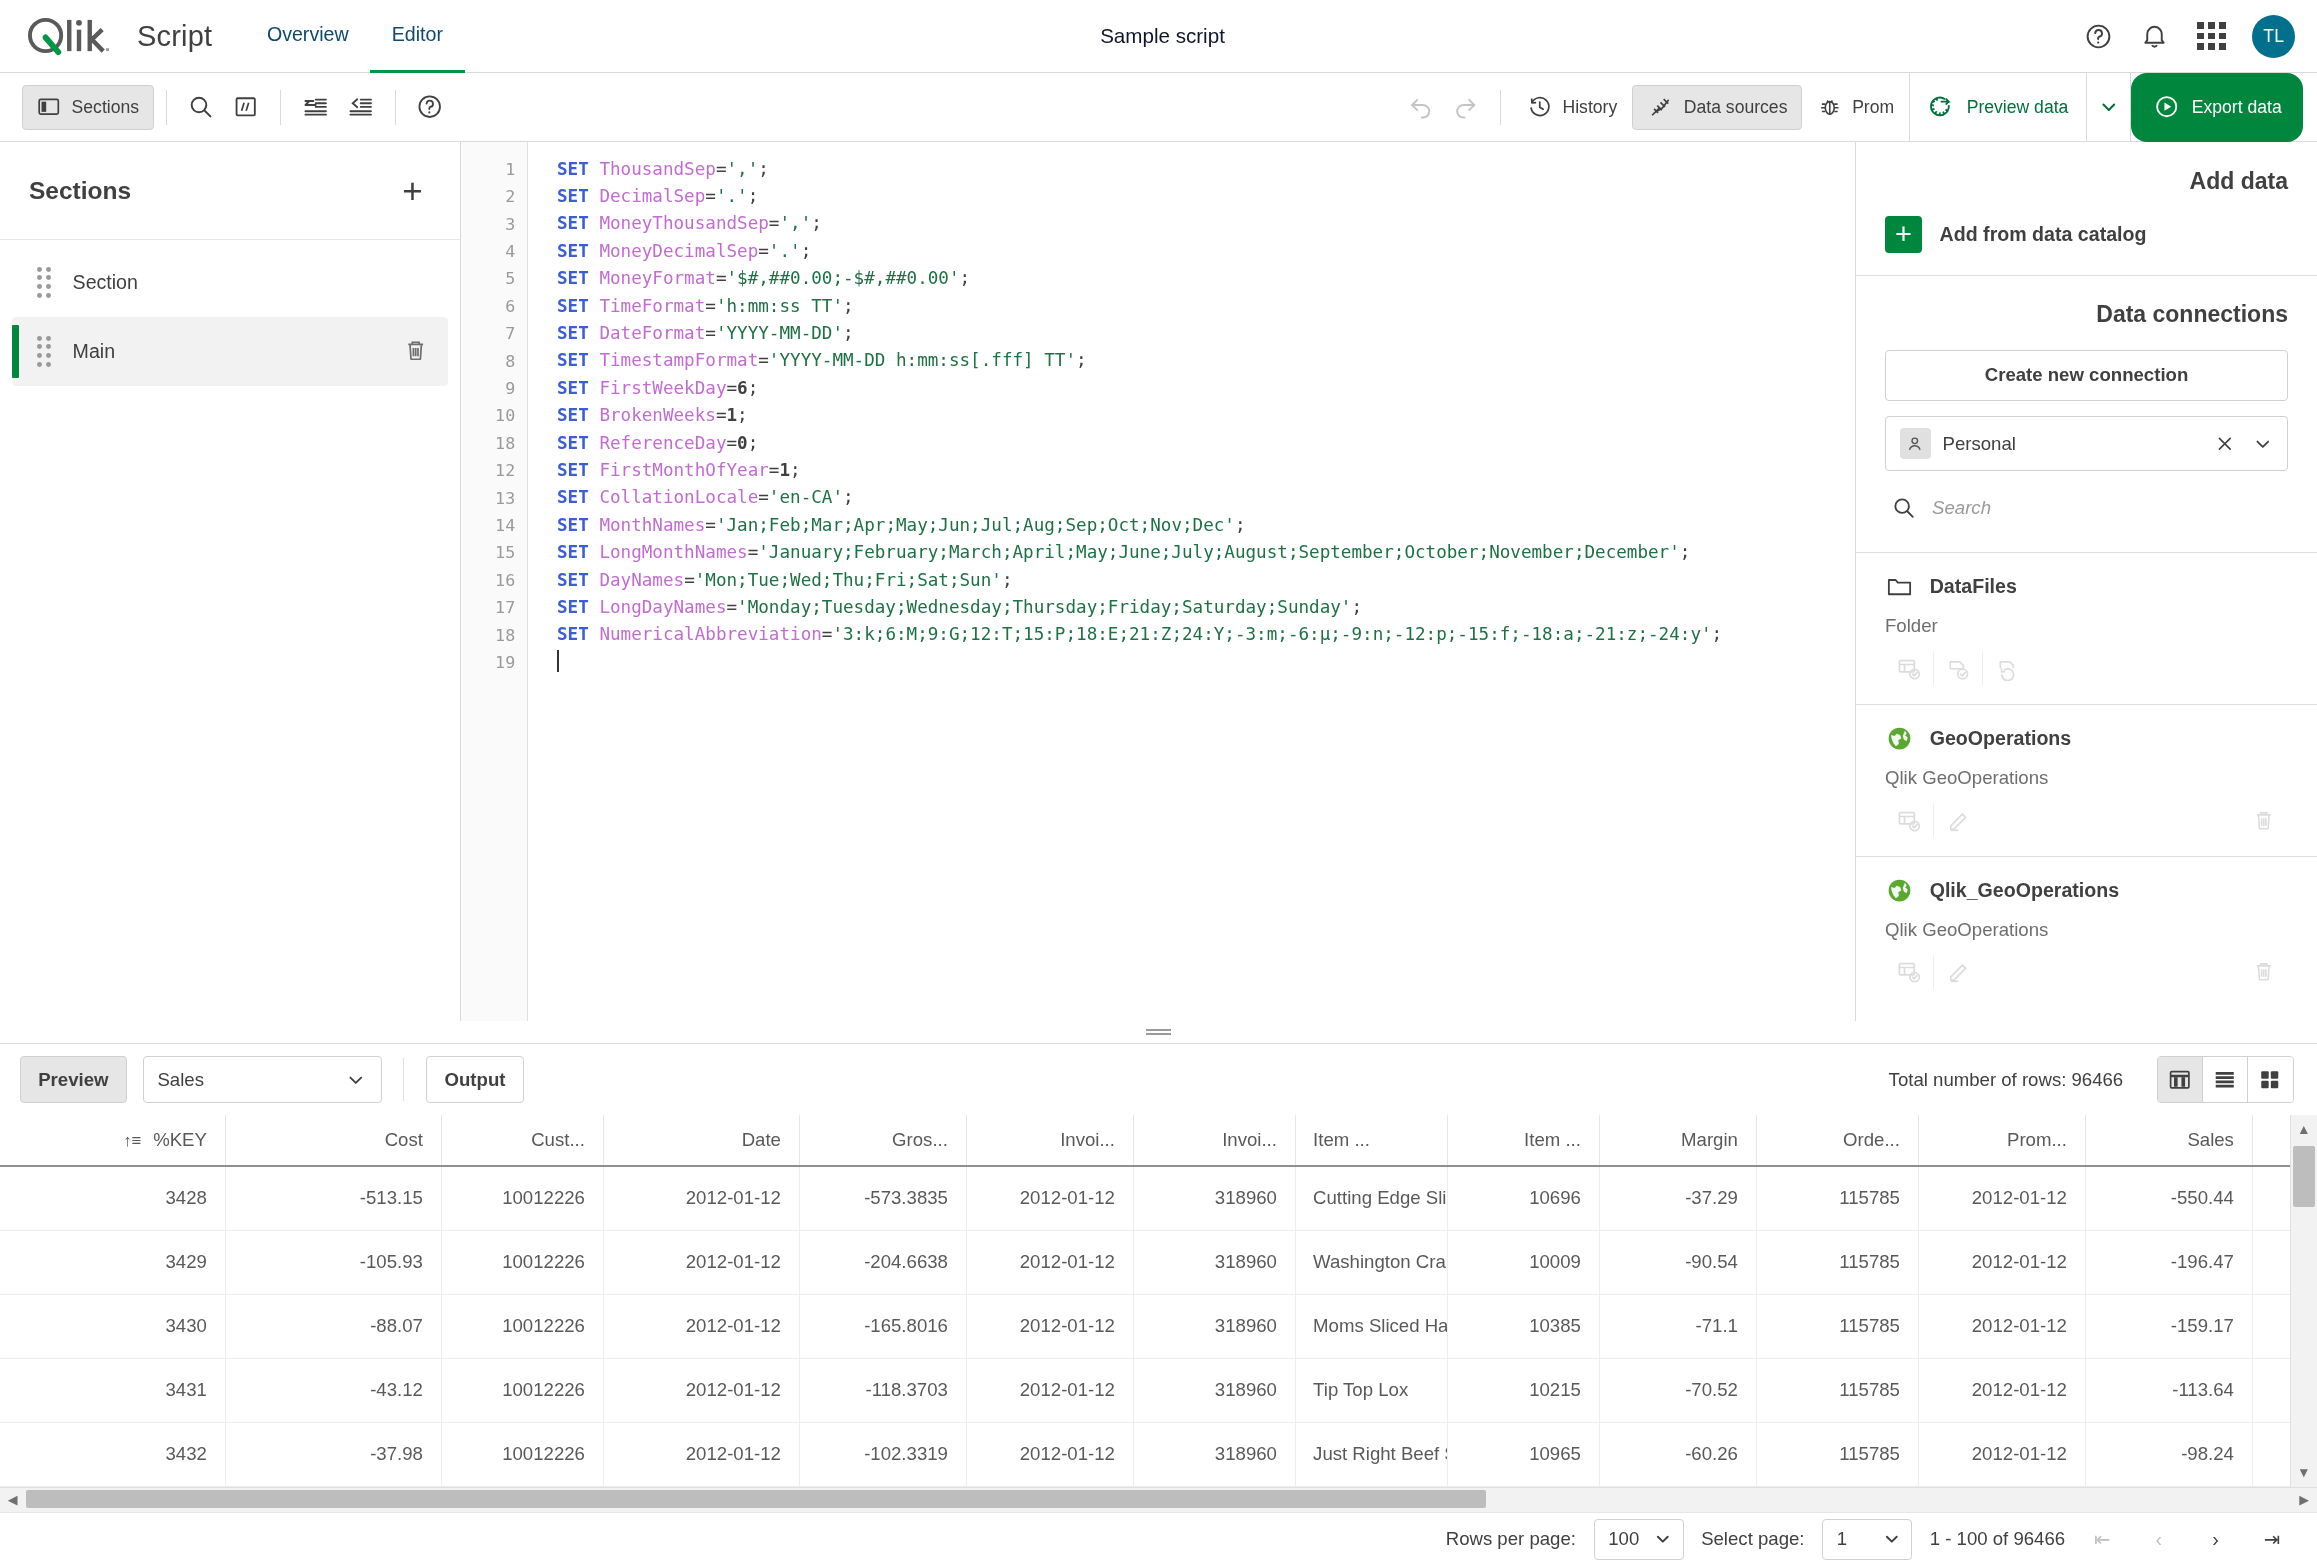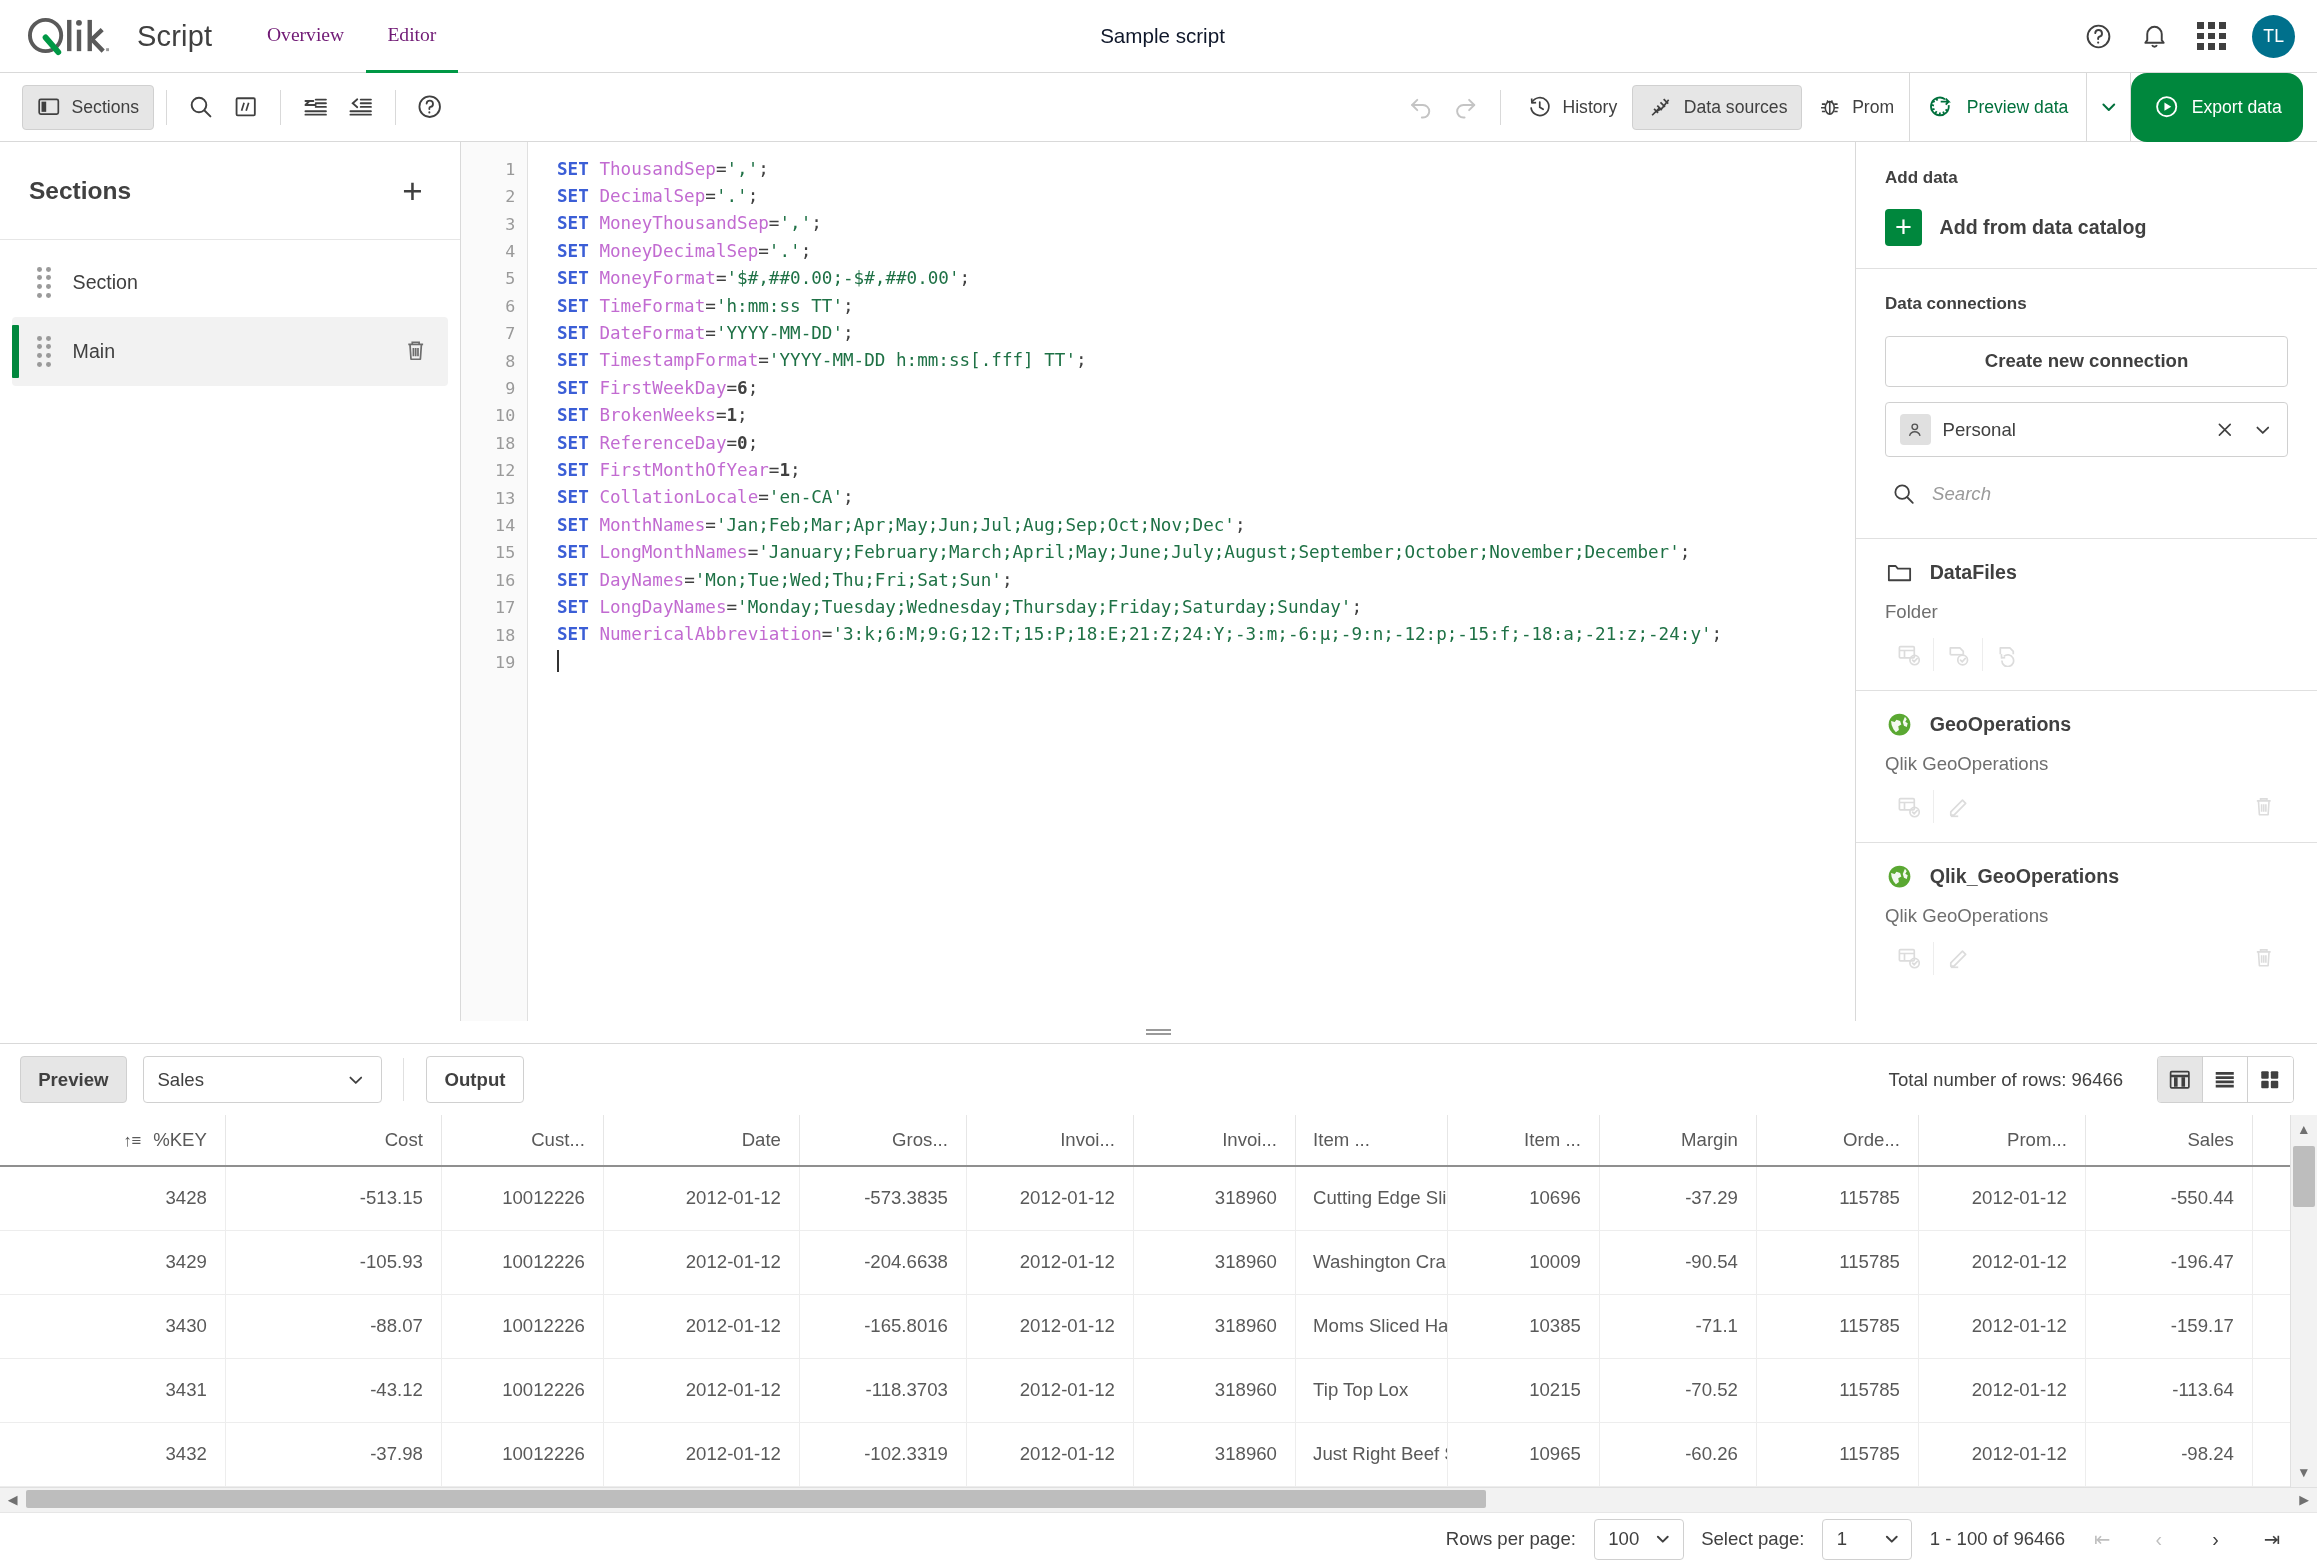--- a/index.html
+++ b/index.html
@@ -24,22 +24,22 @@
   }
   .logo { display: flex; align-items: flex-end; margin-right: 25.5px; }
   .logo svg { display: block; }
   .app-title {
     font-size: 29px; color: #404040; font-weight: 400;
     margin-right: 33px; letter-spacing: 0.2px;
   }
   .nav { display: flex; align-items: stretch; height: 73px; }
   .nav-item {
     display: flex; align-items: center; padding: 0 21.6px;
-    font-size: 19.6px; color: #701a75; cursor: pointer;
-    border-bottom: 3.9px solid transparent; height: 73px; font-family: Liberation Serif, serif;
+    font-size: 19.6px; color: #0c4a6e; cursor: pointer;
+    border-bottom: 3.9px solid transparent; height: 73px;
   }
   .nav-item.active { border-bottom-color: #009845; }
   .center-title {
     position: absolute; left: 8px; right: 0; text-align: center;
     font-size: 20.6px; color: #0f172a; pointer-events: none;
   }
   .header-right {
     margin-left: auto; display: flex; align-items: center; gap: 25.5px; z-index: 2;
   }
   .hicon { width: 31px; height: 31px; color: #404040; cursor: pointer; display:flex; align-items:center; justify-content:center;}
@@ -142,21 +142,21 @@
   .str { color: #1e7145; }
   .num { color: #404040; font-weight: 700;}
   .caret-line { display: inline-block; width: 2px; height: 21.6px; background: #333; vertical-align: -3.9px;}
 
   
   .rpanel {
     width: 461px; min-width: 461px; background: #fff; position: relative;
     display: flex; flex-direction: column; overflow: hidden;
   }
   .rp-section { padding: 25.5px 29px 21.6px 29px; }
-  .rp-h2 { font-size: 17px; font-weight: 600; color: #404040; margin: 0 0 21.6px 0; }
+  .rp-h2 { font-size: 23px; font-weight: 600; color: #404040; margin: 0 0 21.6px 0; text-align: right; }
   .add-catalog { display: flex; align-items: center; gap: 17.6px; cursor: pointer; }
   .green-plus {
     width: 37px; height: 37px; background: #00873d; border-radius: 3.9px; color: #fff;
     display: flex; align-items: center; justify-content: center; font-size: 29px;
     line-height: 1; font-weight: 400;
   }
   .add-catalog span.lbl { font-size: 19.6px; font-weight: 600; color: #404040; }
   .hr { height: 1px; background: #e0e0e0; }
   .btn-outline {
     width: 100%; height: 51px; border: 1px solid #d0d0d0; border-radius: 3.9px;

